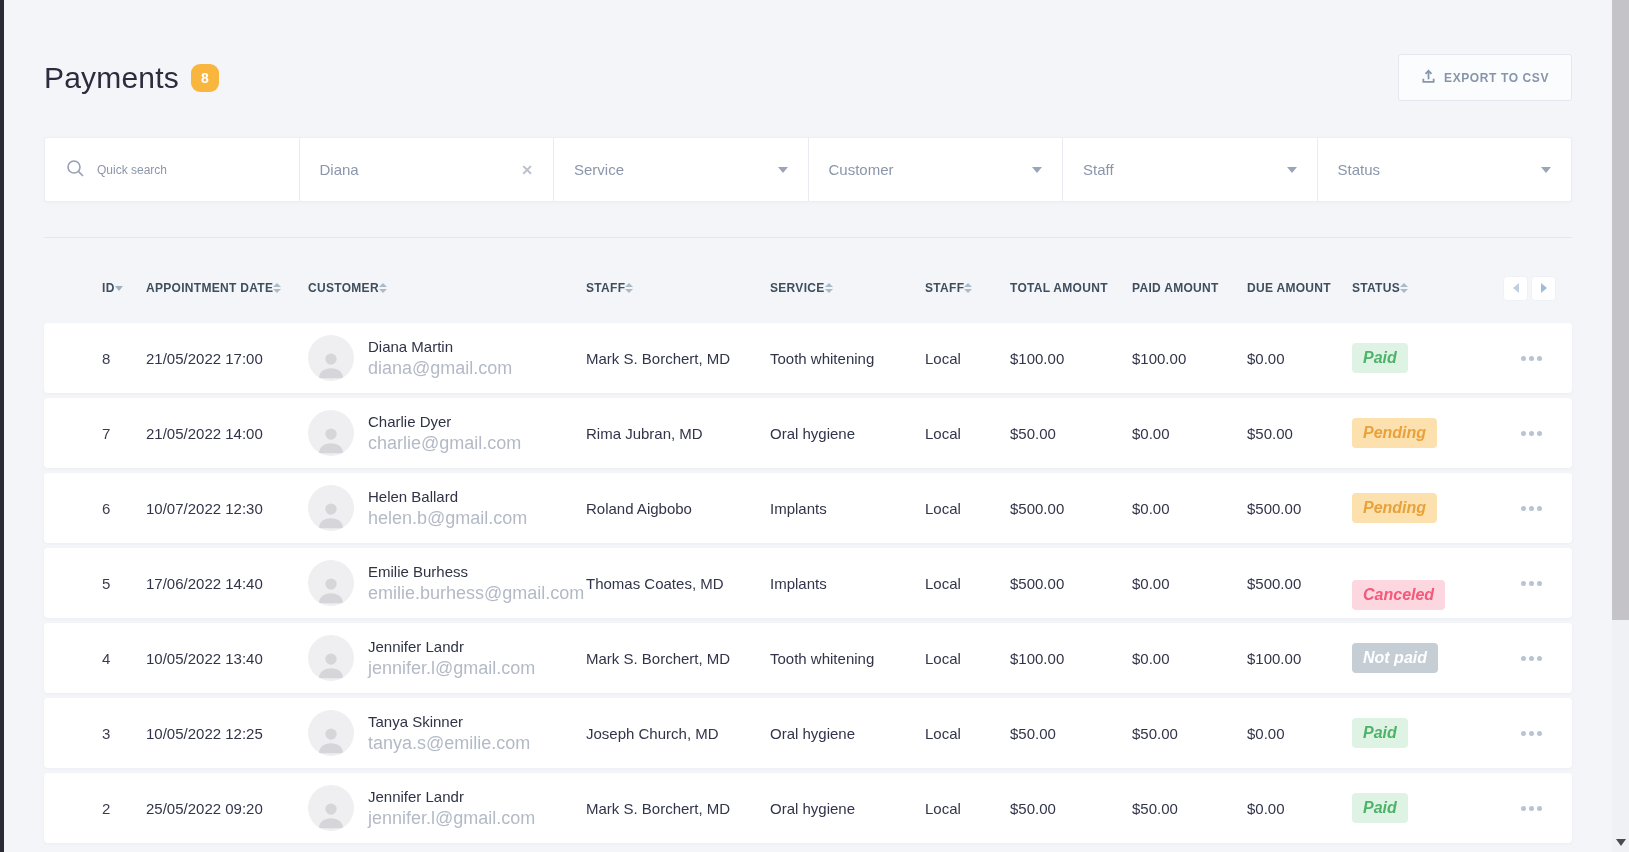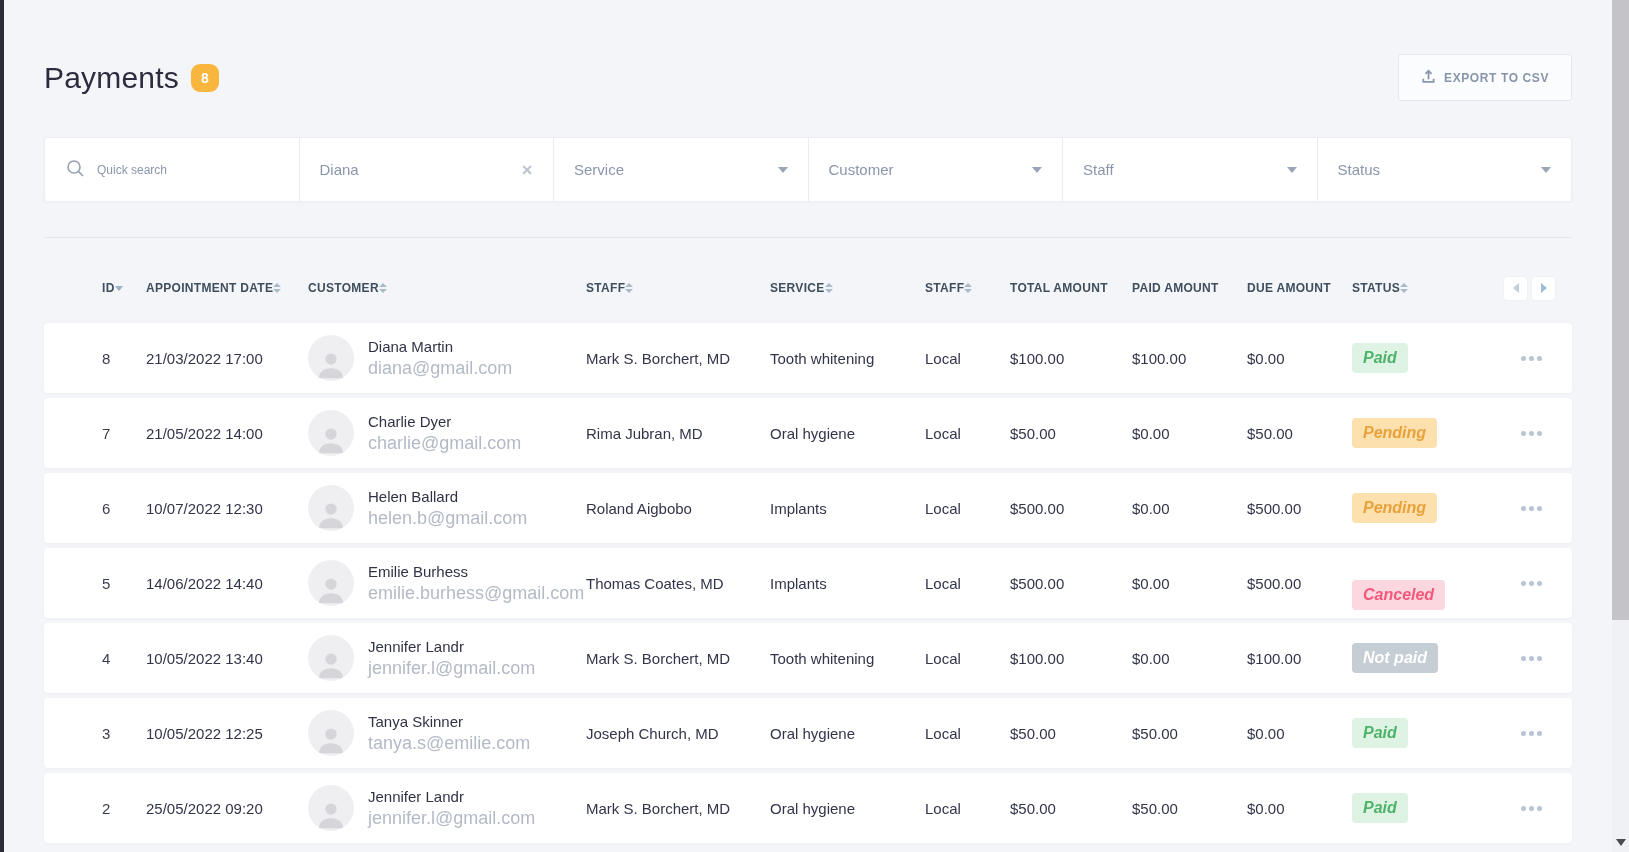--- a/index.html
+++ b/index.html
@@ -234,21 +234,21 @@
         </span>
       <span class="pg-btn">
           <span class="tri-right"></span>
         </span>
     </div>
   </div>
 
   <div class="rows" id="rows">
   <div class="trow row-card">
     <div class="cell cell-id">8</div>
-    <div class="cell">21/03/2022 17:00</div>
+    <div class="cell">21/05/2022 17:00</div>
     <div class="cell cell-customer">
       <span class="avatar">
         <svg width="34" height="34" viewBox="0 0 24 24">
           <circle cx="12" cy="8.5" r="4" fill="#d6d6da"></circle>
           <path d="M3.5 22c0-4.4 3.8-7 8.5-7s8.5 2.6 8.5 7z" fill="#d6d6da"></path>
         </svg>
       </span>
       <span class="cust-text">
         <span class="cust-name">Diana Martin</span>
         <span class="cust-email">diana@gmail.com</span>
@@ -333,21 +333,21 @@
       <span class="dots">
             <i></i>
             <i></i>
             <i></i>
           </span>
     </div>
   </div>
 
   <div class="trow row-card">
     <div class="cell cell-id">5</div>
-    <div class="cell">14/06/2022 14:40</div>
+    <div class="cell">17/06/2022 14:40</div>
     <div class="cell cell-customer">
       <span class="avatar">
         <svg width="34" height="34" viewBox="0 0 24 24">
           <circle cx="12" cy="8.5" r="4" fill="#d6d6da"></circle>
           <path d="M3.5 22c0-4.4 3.8-7 8.5-7s8.5 2.6 8.5 7z" fill="#d6d6da"></path>
         </svg>
       </span>
       <span class="cust-text">
         <span class="cust-name">Emilie Burhess</span>
         <span class="cust-email">emilie.burhess@gmail.com</span>

